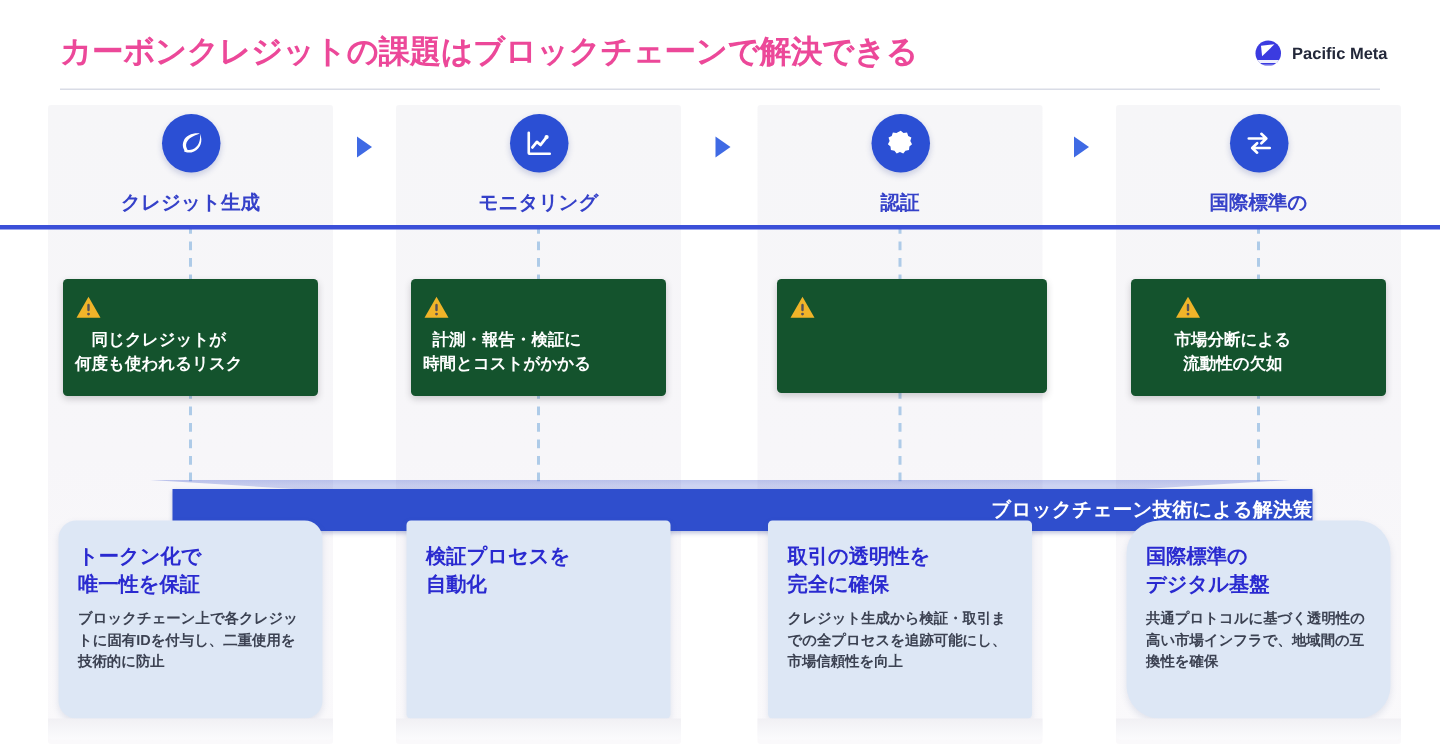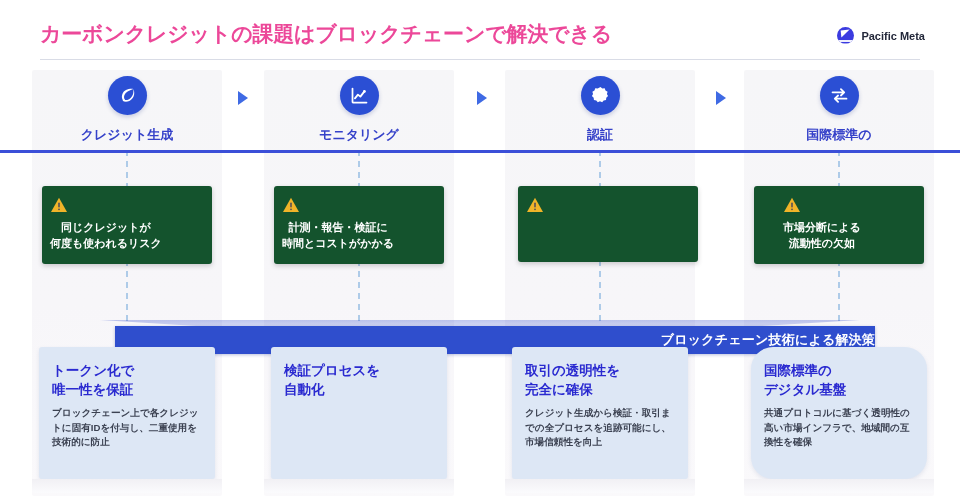--- a/index.html
+++ b/index.html
@@ -235,21 +235,21 @@
   .solution {
     position: absolute;
     top: 285px;
     width: 176px;
     height: 132px;
     background: #dde7f5;
     border-radius: 3px;
     padding: 14px 13px 10px;
     box-shadow: 0 2px 4px rgba(70,90,150,.13);
   }
-  .solution.c0 { left: 39px; }
+  .solution.c0 { left: 39px; border-radius: 12px; }
   .solution.c1 { left: 271px; }
   .solution.c2 { left: 512px; }
   .solution.c3 { left: 751px; border-radius: 22px; }
 
   .solution-title {
     font-size: 13.5px;
     font-weight: bold;
     color: #2a2ad0;
     line-height: 1.42;
     white-space: pre-line;

